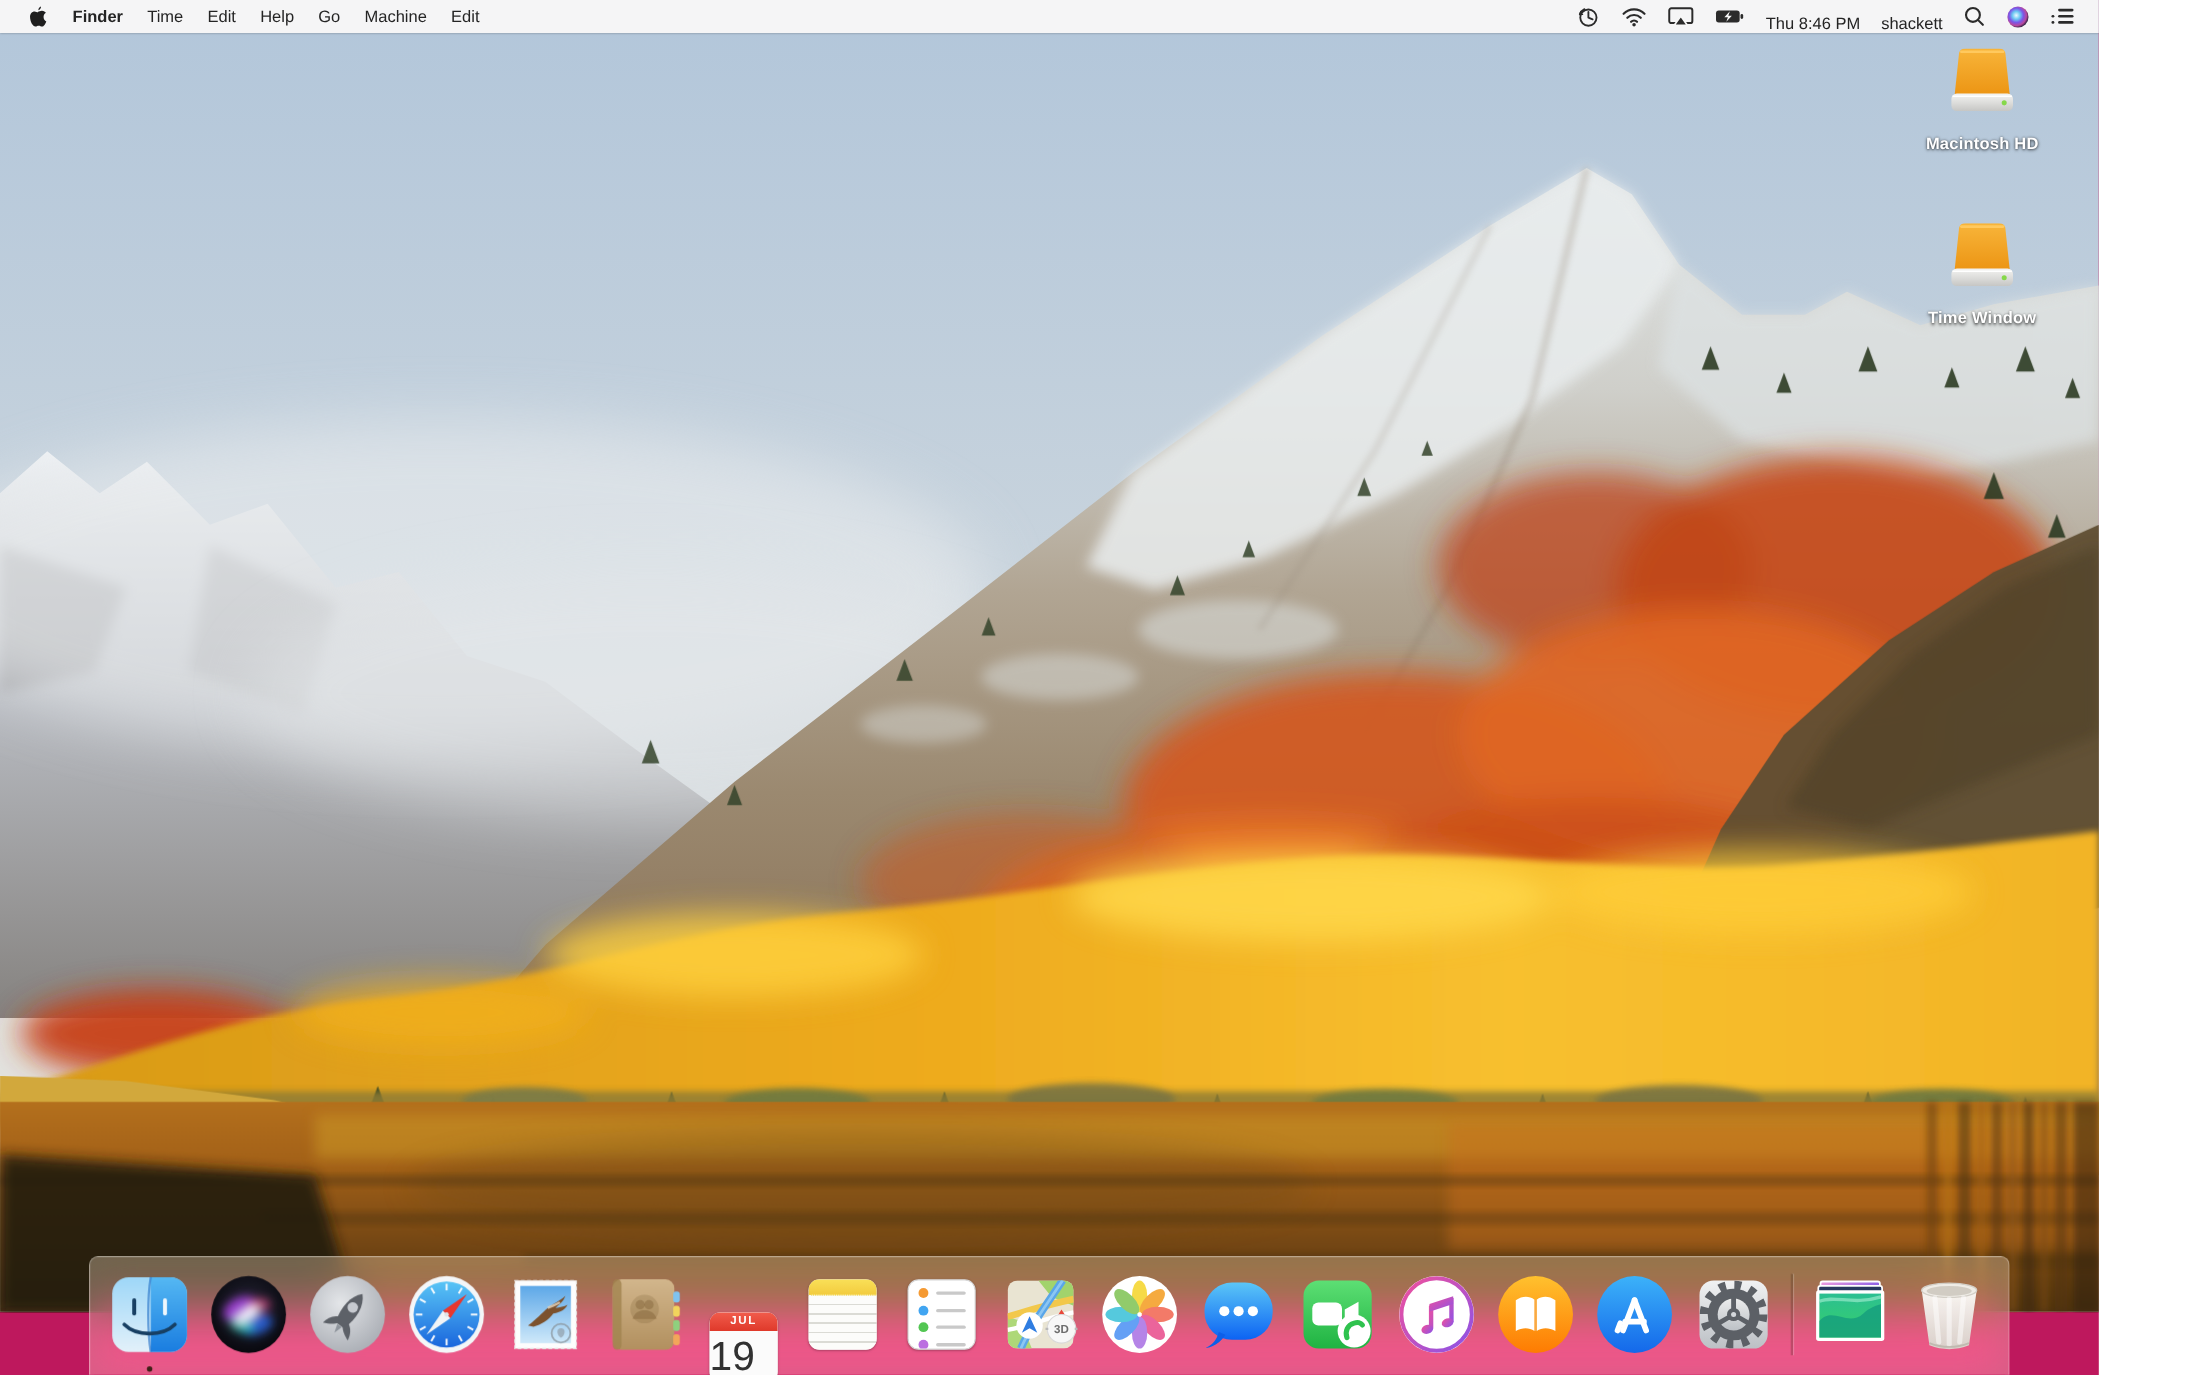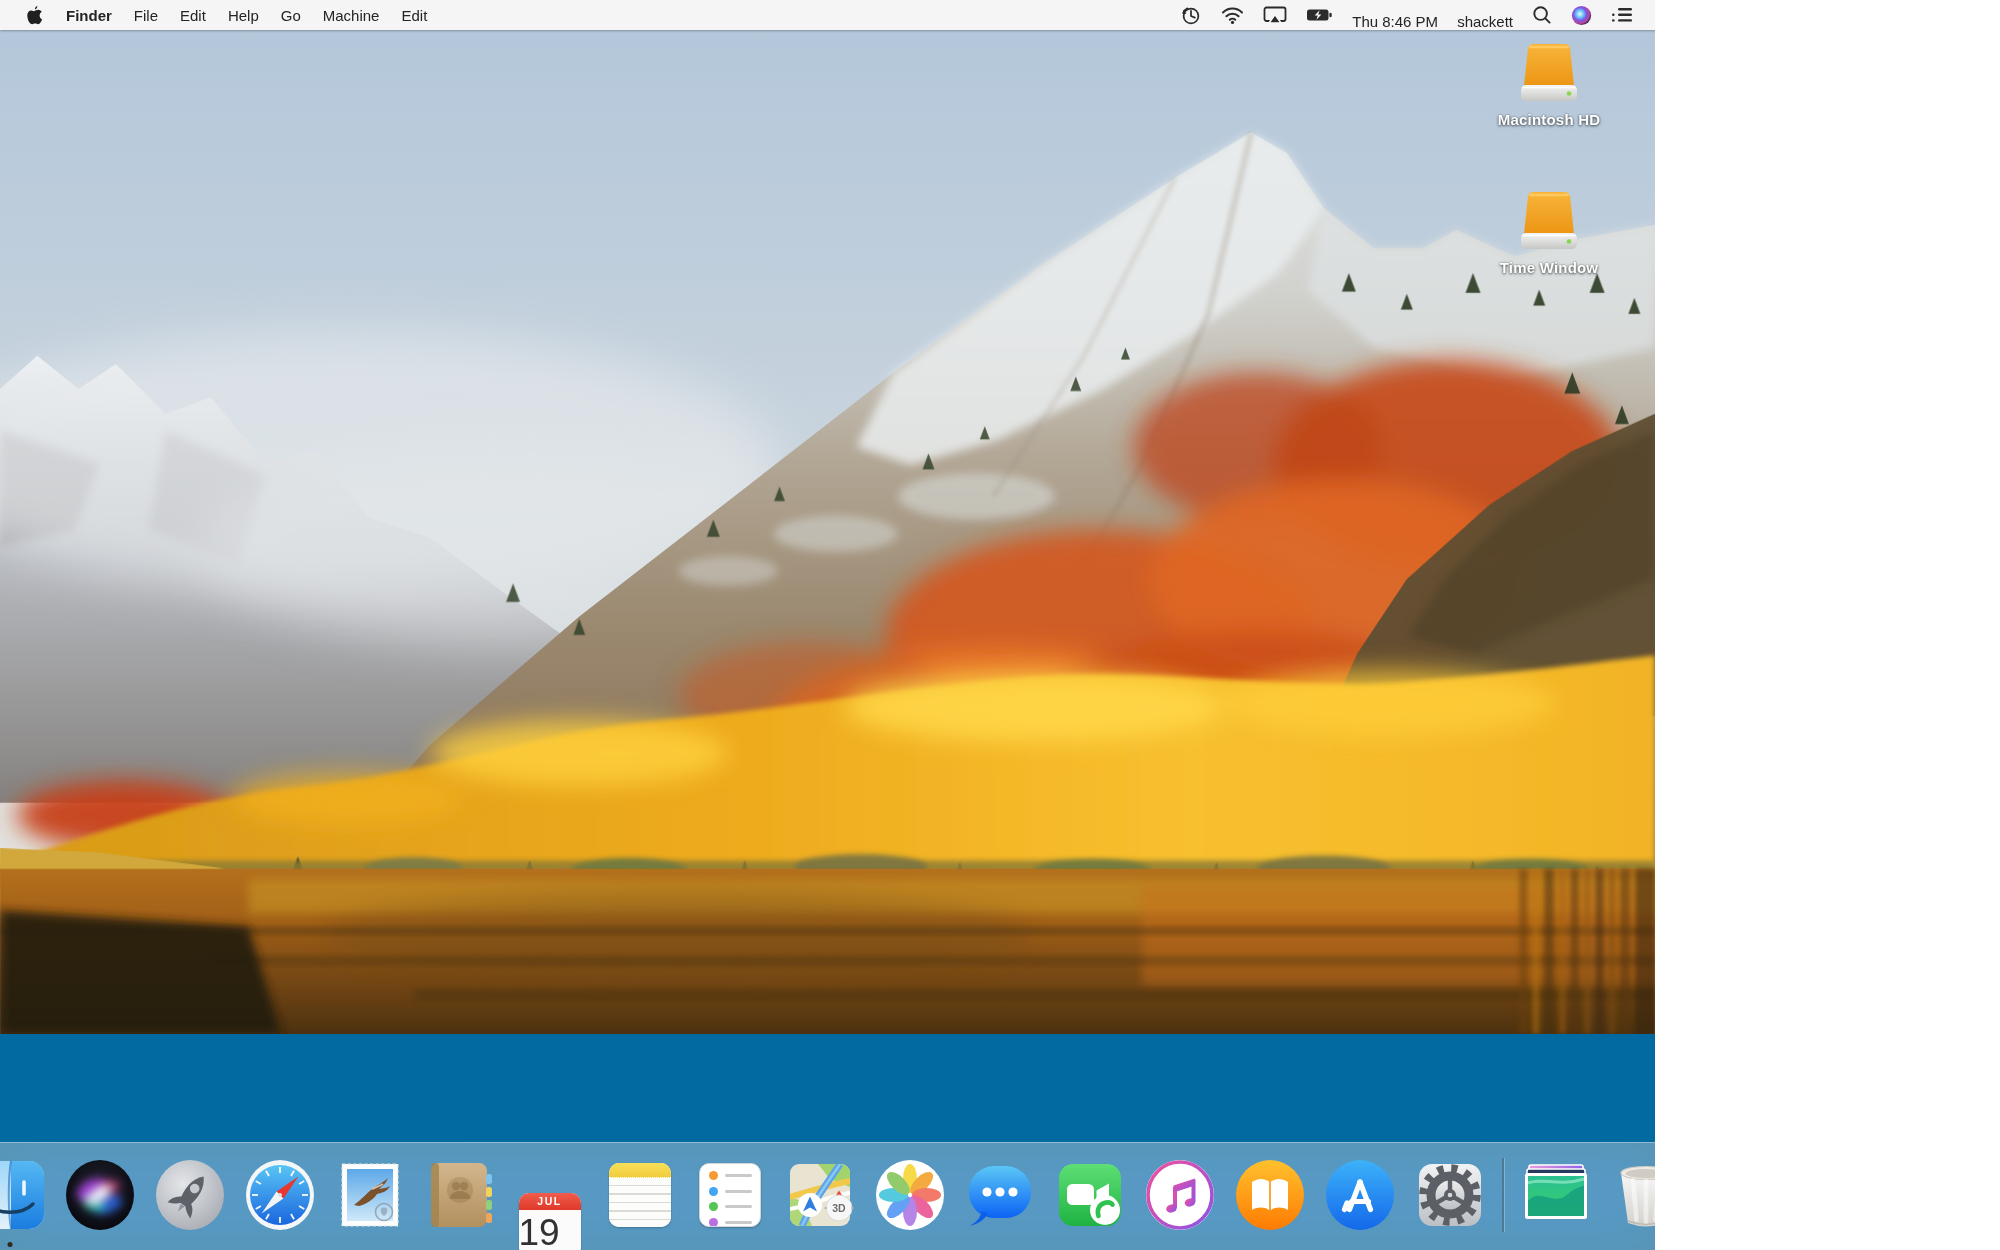--- a/index.html
+++ b/index.html
@@ -1,37 +1,37 @@
 <!DOCTYPE html>
 <html><head>
 <meta charset="utf-8">
 <style>
   * { margin:0; padding:0; box-sizing:border-box; }
   html,body { width:2000px; height:1250px; overflow:hidden; font-family:"Liberation Sans","DejaVu Sans",sans-serif; }
-  #screen { position:relative; width:1655px; height:1250px; overflow:hidden; background:#0369a1;padding-left:42px; }
+  #screen { position:relative; width:1908px; height:1250px; overflow:hidden; background:#be185d;padding-left:42px; }
   #wallpaper { position:absolute; inset:0; z-index:0; }
 
   
   .menu-bar { position:absolute; top:0; left:0; width:100%; height:30px; z-index:50;
     background:rgba(247,247,247,0.97); box-shadow:0 0.5px 2px rgba(0,0,0,0.28);
     display:flex; align-items:center; justify-content:space-between;
     font-size:15px; color:#242424; }
   .mb-left { display:flex; align-items:center; height:100%; padding-left:14px; }
   .mb-right { display:flex; align-items:flex-end; height:100%; padding-right:22px; gap:19px; }
   .apple-menu { display:flex; align-items:center; padding:0 12px; height:100%; }
   .menu-item { padding:0 11px; height:100%; display:flex; align-items:center; white-space:nowrap; }
   .menu-item.app-name { font-weight:bold; }
   .status-icon { display:flex; align-items:center; height:100%; }
   .mb-clock, .mb-user { white-space:nowrap; }
 
   
   .desktop-icons { position:absolute; top:44px; right:26px; width:160px; z-index:10;
     display:flex; flex-direction:column; gap:64px; }
   .desktop-icon { display:flex; flex-direction:column; align-items:center; cursor:default; }
-  .di-label { margin-top:7px; font-size:15px; font-weight:bold; color:#fff;
+  .di-label { margin-top:18px; font-size:15px; font-weight:bold; color:#fff;
     text-shadow:0 1px 3px rgba(0,0,0,0.65), 0 0 2px rgba(0,0,0,0.4); letter-spacing:0.2px; }
 
   
   .dock { position:absolute; bottom:0; left:50%; transform:translateX(-50%); z-index:40;
     height:108px; display:flex; align-items:flex-end; padding:0 16px; gap:14px;
     background:rgba(248,228,205,0.35); backdrop-filter:blur(22px) saturate(140%);
     border:1px solid rgba(255,255,255,0.35); border-bottom:none;
     border-radius:8px 8px 0 0; }
   .dock-item { position:relative; width:76px; height:76px; margin-bottom:17px; flex:none; }
   .dock-item svg { display:block; }
@@ -221,21 +221,21 @@
 
   <header class="menu-bar">
     <div class="mb-left">
       <span class="apple-menu">
         <svg width="17" height="20" viewBox="0 0 17 20" fill="#1f1f1f">
           <path d="M11.3,1 C11.4,2.6 10.3,4 8.9,4.3 C8.8,2.8 9.8,1.5 11.3,1 Z"></path>
           <path d="M8.6,5.6 C9.5,5.6 10.6,4.7 12.1,4.7 C13.9,4.7 15.1,5.7 15.8,6.7 C14.3,7.6 13.6,8.9 13.6,10.5 C13.6,12.3 14.7,13.8 16.1,14.5 C15.4,16.5 13.9,19.2 12.2,19.2 C11.1,19.2 10.5,18.5 9.2,18.5 C7.9,18.5 7.2,19.2 6.1,19.2 C4.3,19.2 2.4,16.2 1.9,14.2 C1.5,12.8 1.3,11.5 1.3,10.3 C1.3,7.3 3.2,5.4 5.4,5.4 C6.6,5.4 7.7,6.2 8.6,6.2 Z"></path>
         </svg>
       </span>
       <span class="menu-item app-name">Finder</span>
-      <span class="menu-item">File</span>
+      <span class="menu-item">Time</span>
       <span class="menu-item">Edit</span>
       <span class="menu-item">Help</span>
       <span class="menu-item">Go</span>
       <span class="menu-item">Machine</span>
       <span class="menu-item">Edit</span>
     </div>
     <div class="mb-right">
       <span class="status-icon">
         <svg width="22" height="22" viewBox="0 0 22 22" fill="none" stroke="#2b2b2b" stroke-width="1.7" stroke-linecap="round">
           <circle cx="11" cy="12" r="7.4"></circle>

